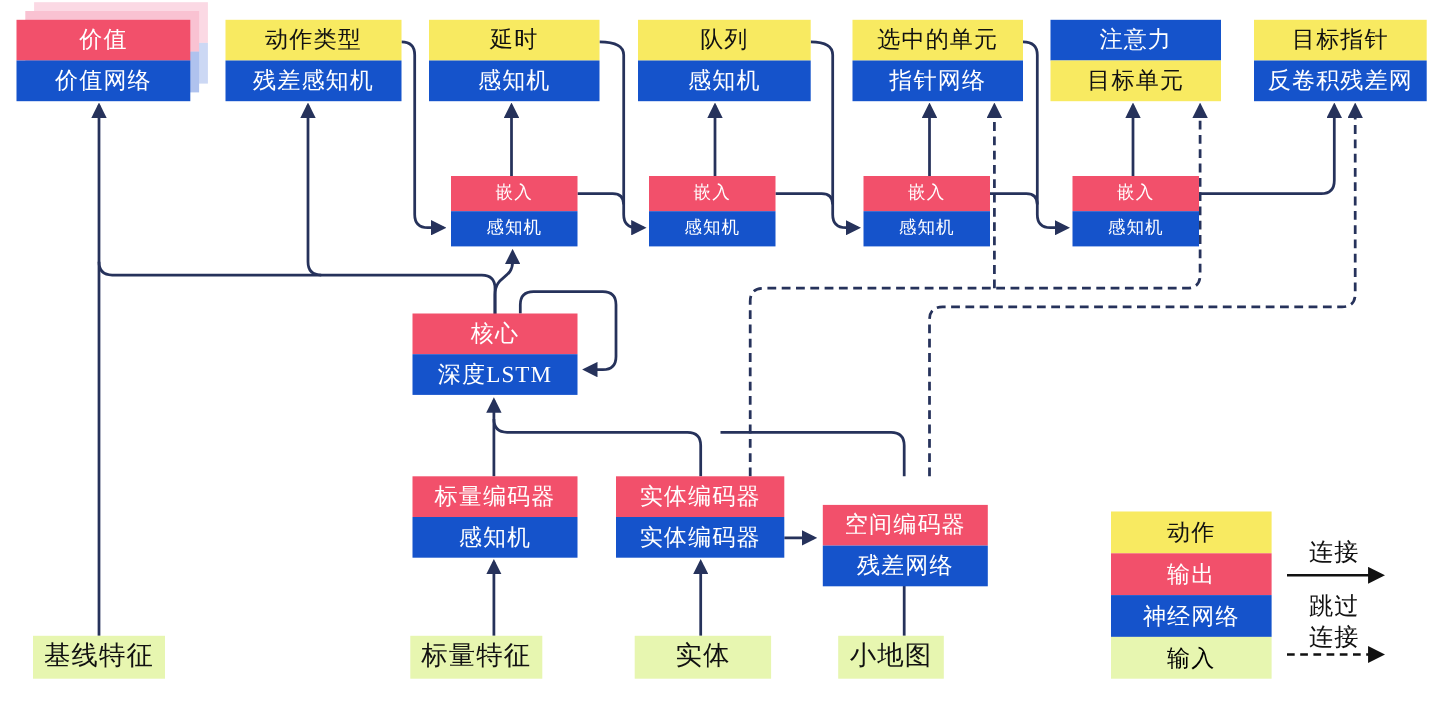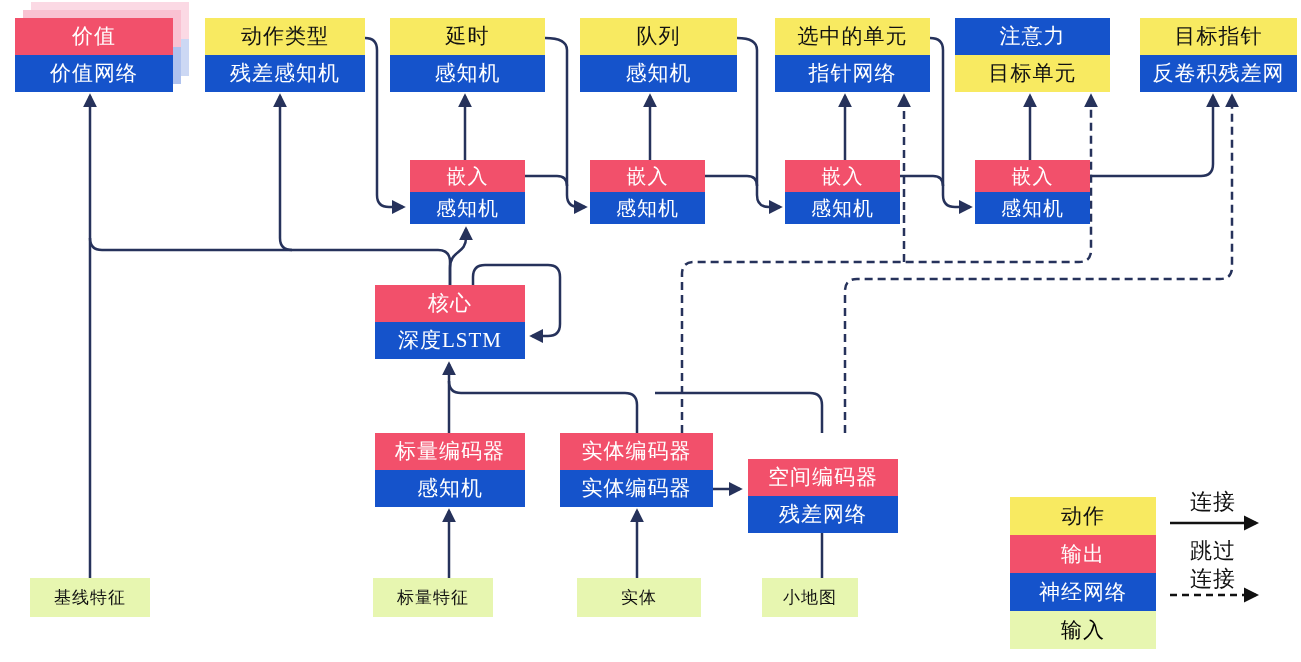--- a/index.html
+++ b/index.html
@@ -13,35 +13,35 @@
   .ledge{stroke:var(--legend-arrow);stroke-width:2.4;fill:none;}
   .ledge.dashed{stroke-dasharray:7 5;}
   .mk{fill:var(--line);}
   .mkb{fill:var(--legend-arrow);}
   .node{position:absolute;box-sizing:border-box;}
   .part{
     width:100%;text-align:center;color:#111;
     font-size:21px;letter-spacing:1px;white-space:nowrap;overflow:hidden;
   }
   .h37{height:37px;line-height:37px;}
-  .h32{height:32px;line-height:32px;font-size:20px;}
+  .h32{height:32px;line-height:32px;font-size:16px;}
   .part.action{background:var(--action);color:#111;}
   .part.output{background:var(--output);color:#fff;}
   .part.network{background:var(--network);color:#fff;}
   .input-node{
     position:absolute;height:39px;line-height:39px;background:var(--input);
-    text-align:center;font-size:17px;letter-spacing:1px;color:#111;
+    text-align:center;font-size:24px;letter-spacing:1px;color:#111;
   }
   .ghost{position:absolute;}
   .ghost .gp{width:100%;height:37px;}
   .g2 .gtop{background:var(--value-shadow-pink-far);}
   .g2 .gbot{background:var(--value-shadow-blue-far);}
   .g1 .gtop{background:var(--value-shadow-pink-near);}
   .g1 .gbot{background:var(--value-shadow-blue-near);}
-  .legend-box{position:absolute;left:1010px;top:465px;width:146px;margin-top:32px;}
+  .legend-box{position:absolute;left:1010px;top:465px;width:146px;}
   .legend-row{width:100%;height:38px;line-height:38px;text-align:center;font-size:21px;letter-spacing:1px;}
   .legend-label{
     position:absolute;width:110px;text-align:center;font-size:22px;color:#111;letter-spacing:1px;
   }
 </style>
 </head>
 <body>
 
 <div class="stage">
 

